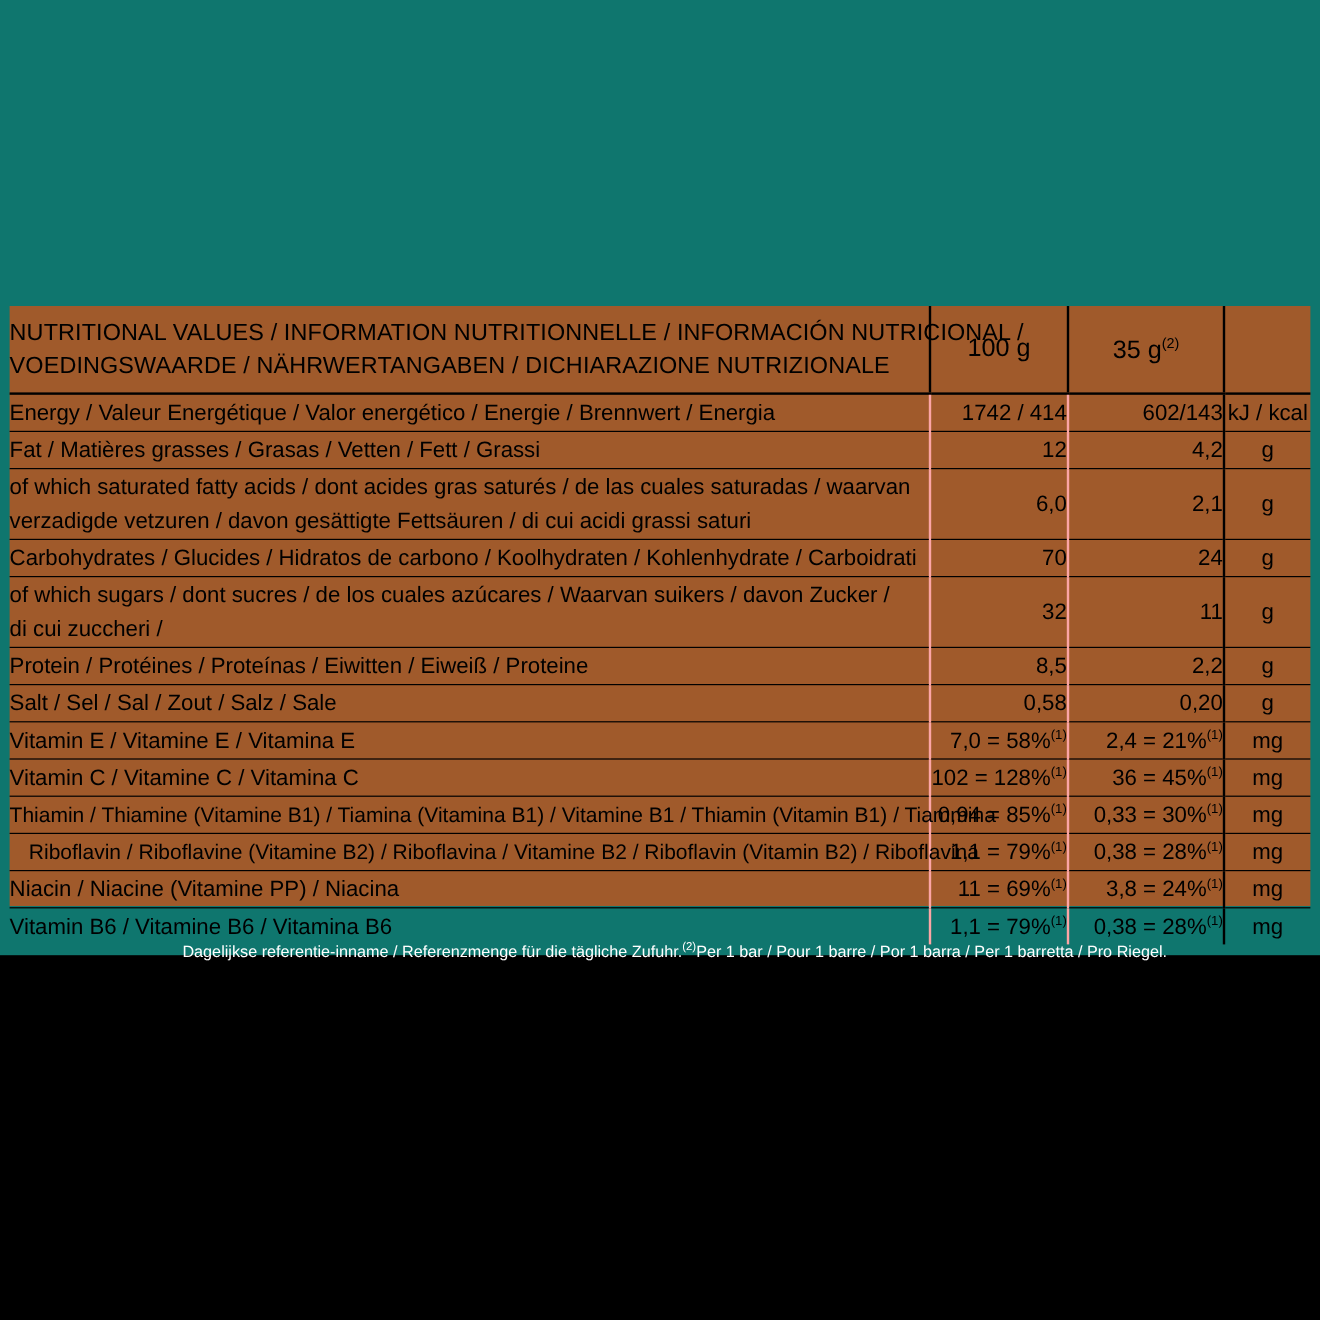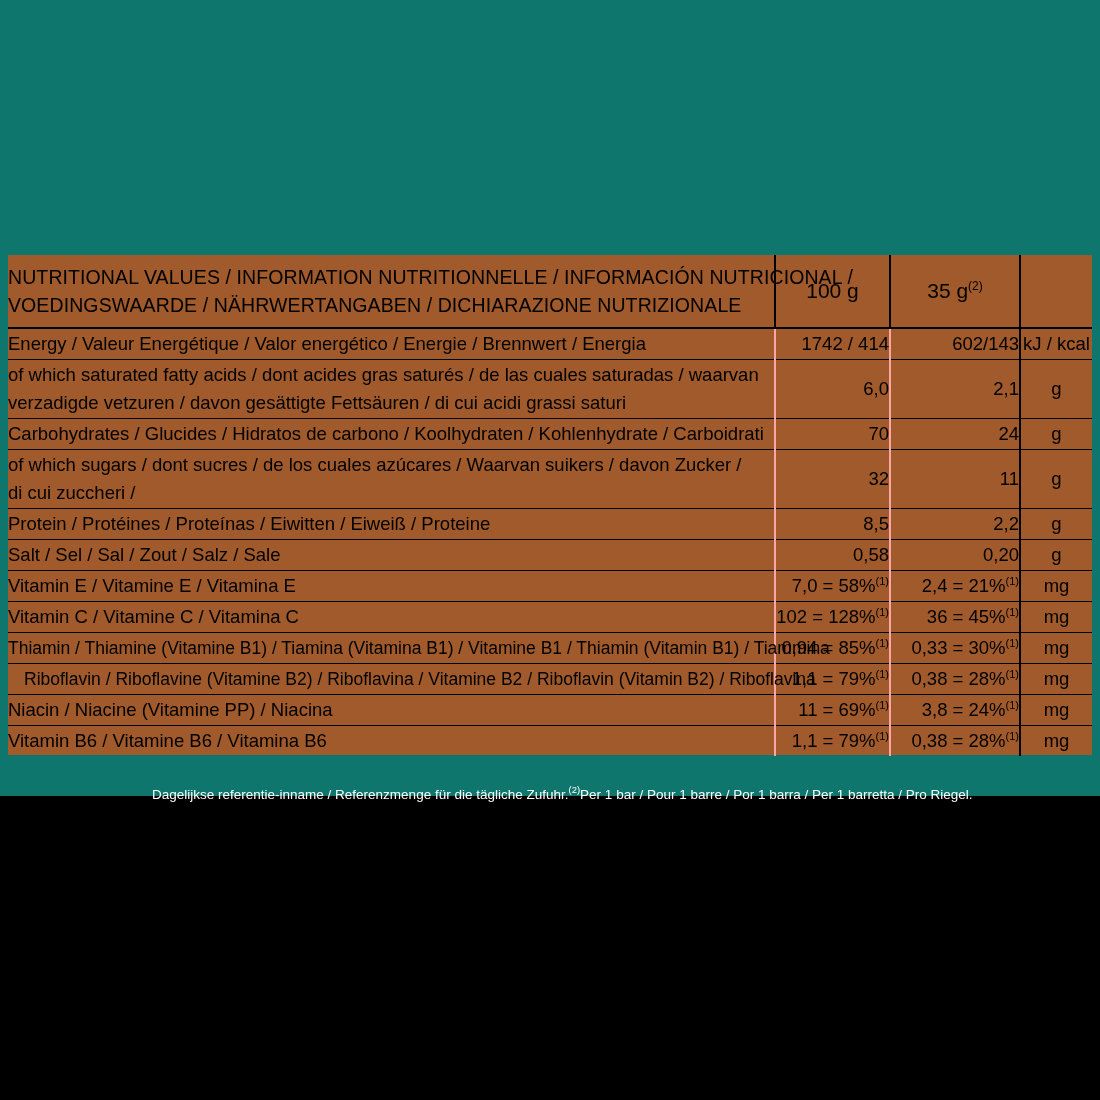--- a/index.html
+++ b/index.html
@@ -148,20 +148,28 @@
 
         <tr class="row">
           <td class="cell-label h1">
             <span class="l1">Energy / Valeur Energétique / Valor energético / Energie / Brennwert / Energia</span>
           </td>
           <td class="cell-v"><span>1742 / 414</span><sup></sup></td>
           <td class="cell-v"><span>602/143</span><sup></sup></td>
           <td class="cell-u">kJ / kcal</td>
         </tr>
 
+        <tr class="row">
+          <td class="cell-label h1">
+            <span class="l1">Fat / Matières grasses / Grasas / Vetten / Fett / Grassi</span>
+          </td>
+          <td class="cell-v"><span>12</span><sup></sup></td>
+          <td class="cell-v"><span>4,2</span><sup></sup></td>
+          <td class="cell-u">g</td>
+        </tr>
 
         <tr class="row">
           <td class="cell-label h2">
             <span class="l1">of which saturated fatty acids / dont acides gras saturés / de las cuales saturadas / waarvan</span>
             <span class="l2">verzadigde vetzuren / davon gesättigte Fettsäuren / di cui acidi grassi saturi</span>
           </td>
           <td class="cell-v"><span>6,0</span><sup></sup></td>
           <td class="cell-v"><span>2,1</span><sup></sup></td>
           <td class="cell-u">g</td>
         </tr>

